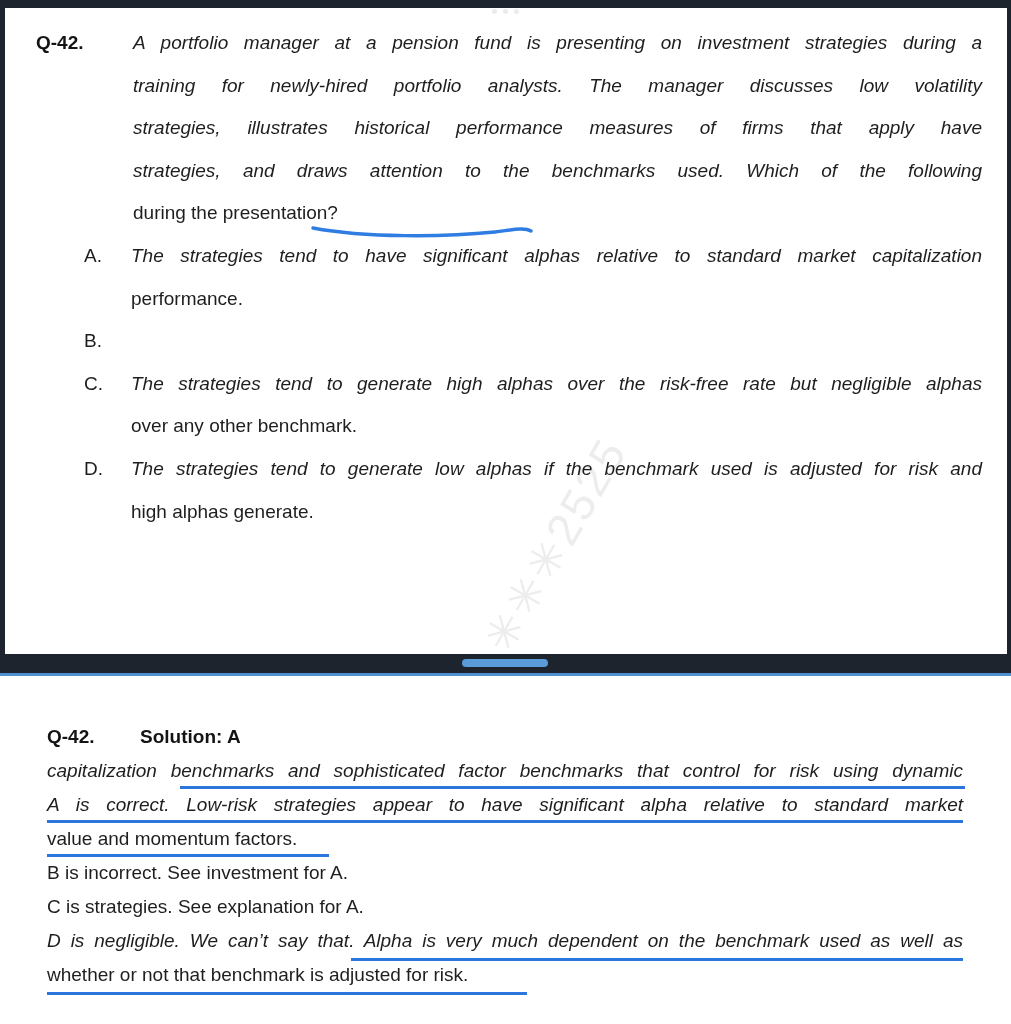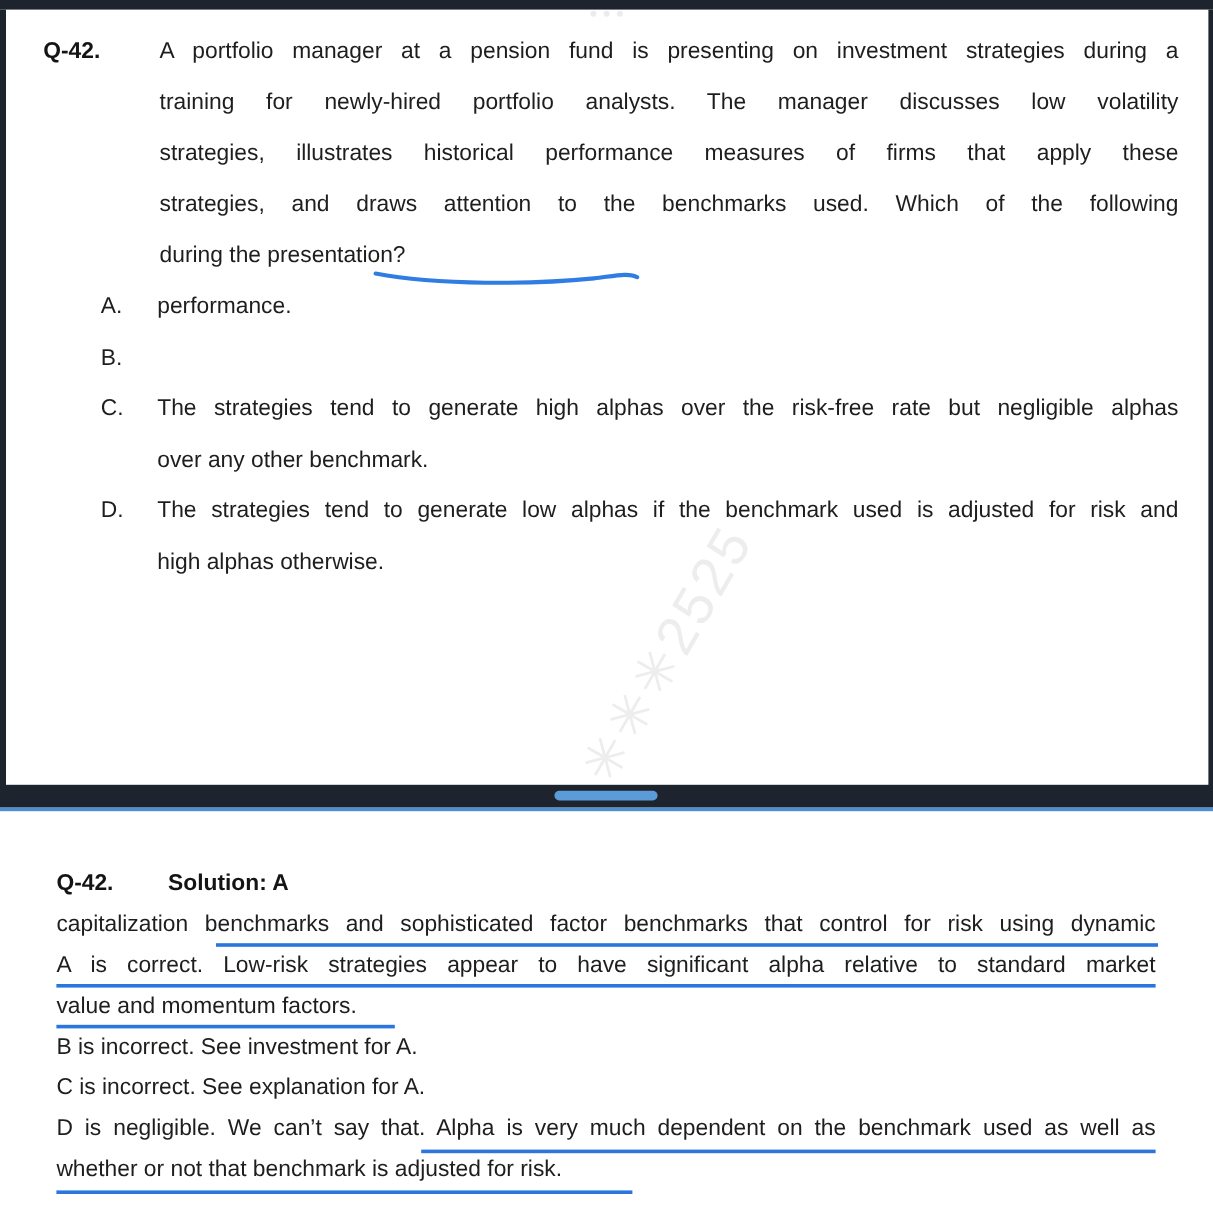--- a/index.html
+++ b/index.html
@@ -27,21 +27,21 @@
     white-space:nowrap;user-select:none;
   }
   
   .question-area{position:absolute;left:0;top:22px;width:1011px;z-index:1;font-size:19px;line-height:42.6px;}
   .q-row{display:flex;}
   .q-num{margin-left:36px;width:97px;font-weight:700;color:#141414;flex:none;}
   .q-para{flex:1;margin-right:29px;}
   .opt-row{display:flex;}
   .opt-letter{margin-left:84px;width:47px;flex:none;}
   .opt-text{flex:1;margin-right:29px;}
-  .j{text-align:justify;text-align-last:justify;}
+  .j{text-align:justify;text-align-last:justify;font-style:italic;}
   
   .curve-underline{position:absolute;left:310px;top:224px;z-index:2;}
   
   .solution-area{position:absolute;left:47px;top:720px;width:916px;z-index:1;font-size:19px;line-height:34px;}
   .sol-header{display:flex;font-weight:700;color:#141414;}
   .sol-num{width:93px;flex:none;}
   
   .u{position:absolute;height:3px;background:var(--accent-blue);z-index:2;}
   .u1{left:180px;top:786px;width:785px;}
   .u2{left:47px; top:820px;width:916px;}
@@ -62,46 +62,47 @@
   </div>
 
 <div class="watermark">✳✳✳2525</div>
 
 <div class="question-area">
   <div class="q-row">
     <div class="q-num">Q-42.</div>
     <div class="q-para">
         <div class="j">A portfolio manager at a pension fund is presenting on investment strategies during a</div>
         <div class="j">training for newly-hired portfolio analysts. The manager discusses low volatility</div>
-        <div class="j">strategies, illustrates historical performance measures of firms that apply these</div>
+        <div class="j">strategies, illustrates historical performance measures of firms that apply have</div>
         <div class="j">strategies, and draws attention to the benchmarks used. Which of the following</div>
         <div>during the presentation?</div>
       </div>
   </div>
   <div class="opt-row">
     <div class="opt-letter">A.</div>
     <div class="opt-text">
+        <div class="j">The strategies tend to have significant alphas relative to standard market capitalization</div>
         <div>performance.</div>
       </div>
   </div>
   <div class="opt-row">
     <div class="opt-letter">B.</div>
   </div>
   <div class="opt-row">
     <div class="opt-letter">C.</div>
     <div class="opt-text">
         <div class="j">The strategies tend to generate high alphas over the risk-free rate but negligible alphas</div>
         <div>over any other benchmark.</div>
       </div>
   </div>
   <div class="opt-row">
     <div class="opt-letter">D.</div>
     <div class="opt-text">
         <div class="j">The strategies tend to generate low alphas if the benchmark used is adjusted for risk and</div>
-        <div>high alphas otherwise.</div>
+        <div>high alphas generate.</div>
       </div>
   </div>
 </div>
 
 <svg class="curve-underline" width="226" height="16" viewBox="0 0 226 16">
   <path d="M3,4 C55,14 135,13 185,8 C202,6 214,3 221,7" fill="none" stroke="#2f7de3" stroke-width="3.4" stroke-linecap="round"></path>
 </svg>
 
 <div class="divider-bar"></div>
 <div class="divider-pill"></div>
@@ -110,21 +111,21 @@
 <div class="solution-area">
   <div class="sol-header">
     <div class="sol-num">Q-42.</div>
     <div class="sol-title">Solution: A</div>
   </div>
   <div class="sol-body">
       <div class="j">capitalization benchmarks and sophisticated factor benchmarks that control for risk using dynamic</div>
       <div class="j">A is correct. Low-risk strategies appear to have significant alpha relative to standard market</div>
       <div>value and momentum factors.</div>
       <div>B is incorrect. See investment for A.</div>
-      <div>C is incorrect. See explanation for A.</div>
+      <div>C is strategies. See explanation for A.</div>
       <div class="j">D is negligible. We can’t say that. Alpha is very much dependent on the benchmark used as well as</div>
       <div>whether or not that benchmark is adjusted for risk.</div>
     </div>
 </div>
 
 <div class="u u1"></div>
 <div class="u u2"></div>
 <div class="u u3"></div>
 <div class="u u4"></div>
 <div class="u u5"></div>

